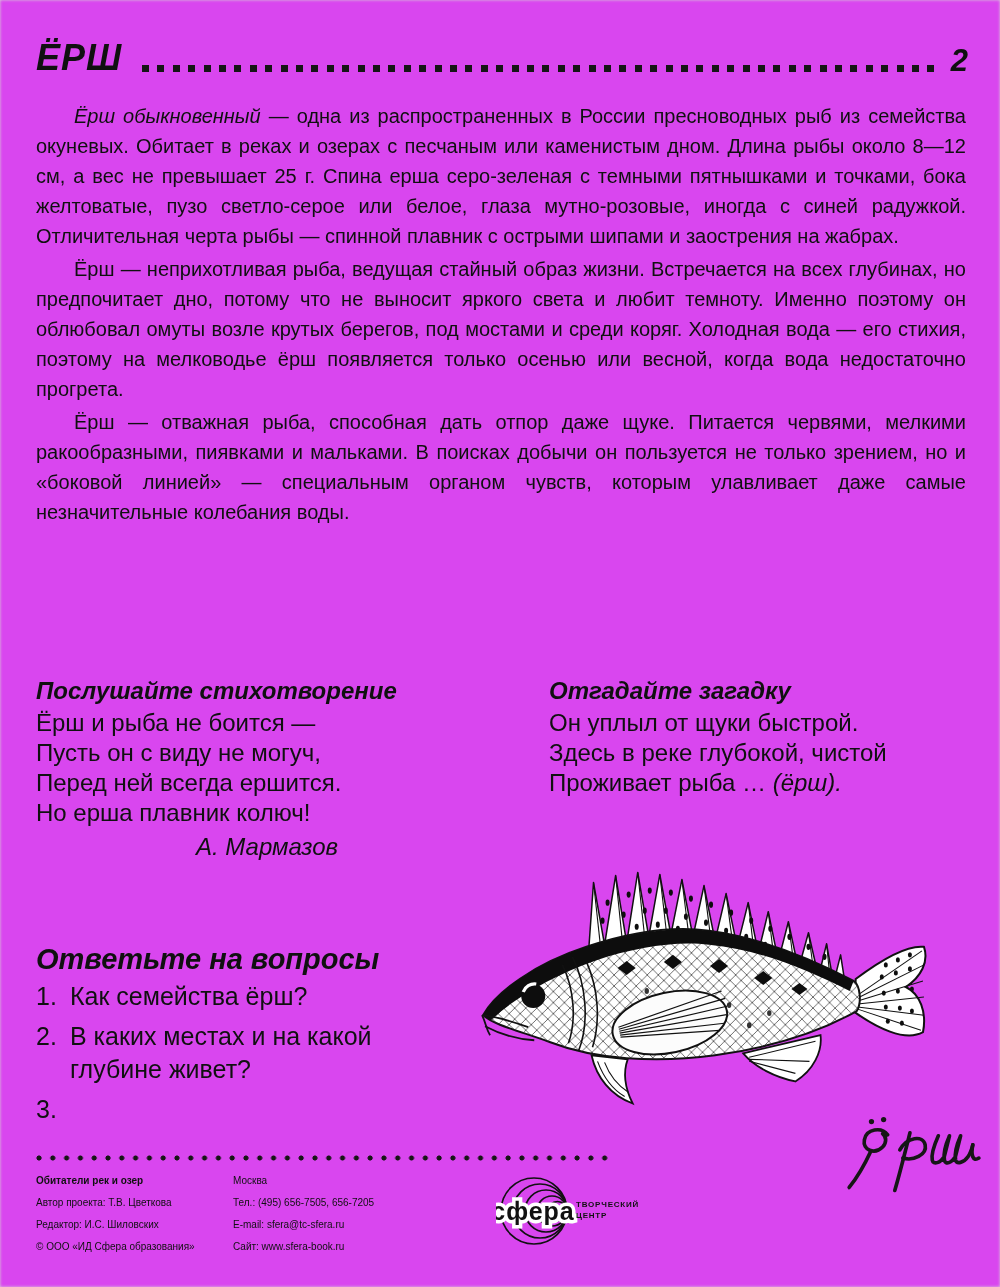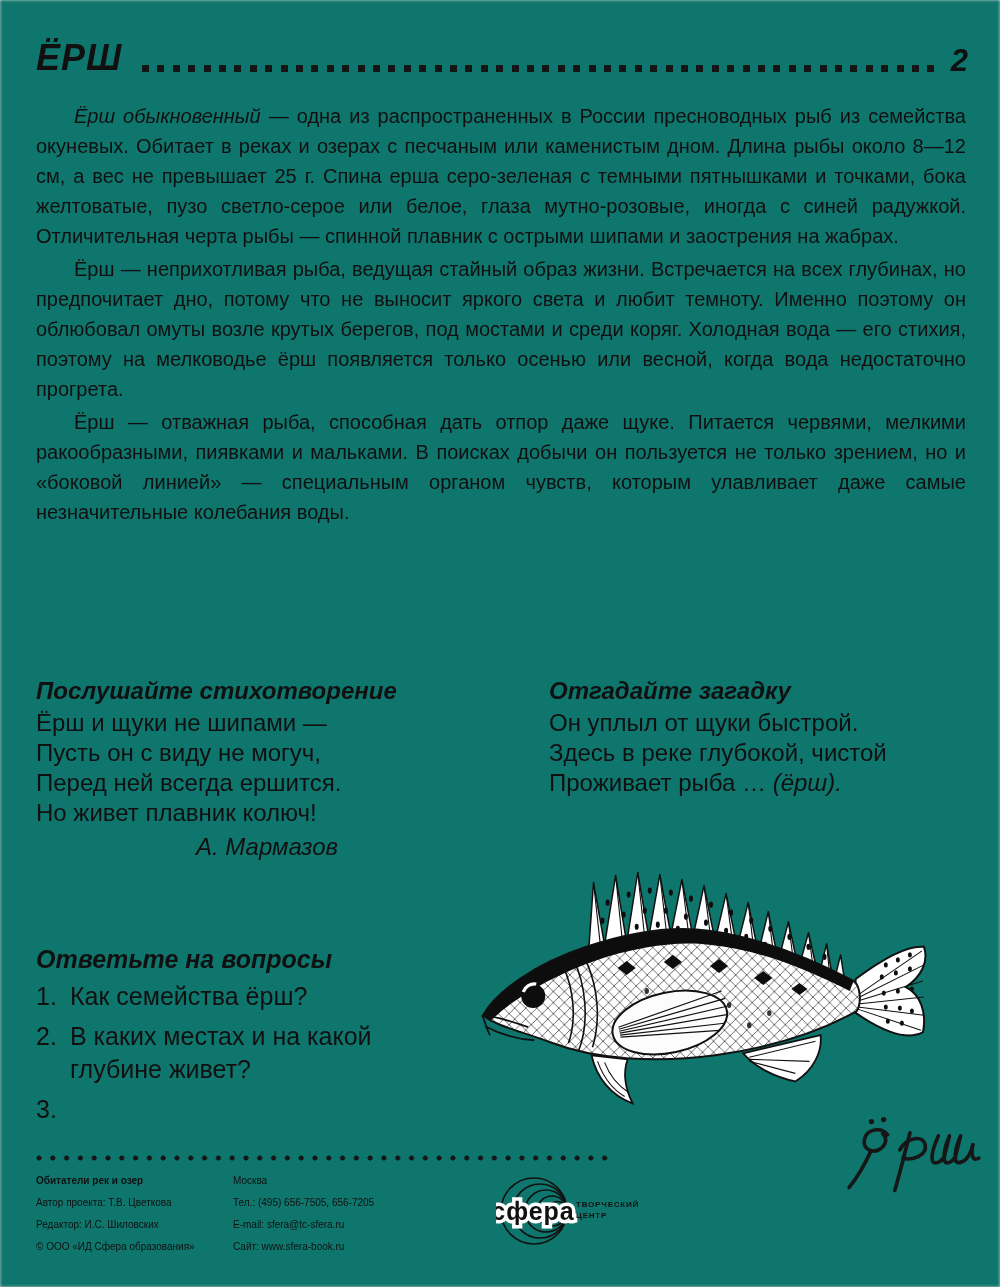--- a/index.html
+++ b/index.html
@@ -1,19 +1,19 @@
 <!DOCTYPE html>
 <html lang="ru"><head>
 <meta charset="utf-8">
 <style>
   html,body{margin:0;padding:0;}
   body{background:#e9e9e6;font-family:"Liberation Sans","DejaVu Sans",sans-serif;}
   .page{
     position:relative;width:1000px;height:1287px;margin:0 auto;
-    background:#0f766e;color:#101010;overflow:hidden;
+    background:#d946ef;color:#101010;overflow:hidden;
     box-shadow:inset 0 0 3px #d8d8d4;
   }
   
   .header{position:absolute;left:36px;right:32px;top:40px;display:flex;align-items:flex-end;}
   .doc-title{font-size:36px;font-weight:bold;font-style:italic;line-height:1;letter-spacing:1px;white-space:nowrap;}
   .leader-dots{flex:1;height:7px;margin:0 16px 4px 20px;
     background:repeating-linear-gradient(90deg,#151515 0 7px,transparent 7px 15.4px);}
   .page-number{font-size:31px;font-weight:bold;font-style:italic;line-height:1;white-space:nowrap;}
   
   .article{position:absolute;left:36px;top:101px;width:930px;
@@ -23,21 +23,21 @@
   .lead-italic{font-style:italic;}
   
   .section-heading{font-weight:bold;font-style:italic;font-size:24px;line-height:30px;margin:0 0 2px 0;}
   .poem{position:absolute;left:36px;top:676px;font-size:24px;line-height:30px;}
   .poem-line{white-space:nowrap;}
   .poem-author{font-style:italic;padding-left:160px;margin-top:4px;white-space:nowrap;}
   .riddle{position:absolute;left:549px;top:676px;font-size:24px;line-height:30px;}
   .riddle-line{white-space:nowrap;}
   .riddle-answer{font-style:italic;}
   .questions{position:absolute;left:36px;top:944px;width:446px;font-size:25px;line-height:33px;}
-  .questions .section-heading{font-size:25px;margin-bottom:6px;}
+  .questions .section-heading{font-size:29px;margin-bottom:6px;}
   .q-item{display:flex;margin-bottom:7px;}
   .q-num{width:34px;flex:none;}
   .q-text{flex:1;max-width:382px;}
   
   .fish-wrap{position:absolute;left:476px;top:864px;width:454px;height:244px;}
   .fish-wrap svg{display:block;width:100%;height:100%;}
   .handwritten{position:absolute;left:836px;top:1112px;width:152px;height:82px;}
   .handwritten svg{display:block;width:100%;height:100%;}
   
   .footer-dotline{position:absolute;left:36px;top:1155px;width:578px;height:6px;
@@ -62,24 +62,24 @@
   </div>
 
   <div class="article">
     <p><span class="lead-italic">Ёрш обыкновенный</span><span> — одна из распространенных в России пресноводных рыб из семейства окуневых. Обитает в реках и озерах с песчаным или каменистым дном. Длина рыбы около 8—12 см, а вес не превышает 25 г. Спина ерша серо-зеленая с темными пятнышками и точками, бока желтоватые, пузо светло-серое или белое, глаза мутно-розовые, иногда с синей радужкой. Отличительная черта рыбы — спинной плавник с острыми шипами и заострения на жабрах.</span></p>
     <p>Ёрш — неприхотливая рыба, ведущая стайный образ жизни. Встречается на всех глубинах, но предпочитает дно, потому что не выносит яркого света и любит темноту. Именно поэтому он облюбовал омуты возле крутых берегов, под мостами и среди коряг. Холодная вода — его стихия, поэтому на мелководье ёрш появляется только осенью или весной, когда вода недостаточно прогрета.</p>
     <p>Ёрш — отважная рыба, способная дать отпор даже щуке. Питается червями, мелкими ракообразными, пиявками и мальками. В поисках добычи он пользуется не только зрением, но и «боковой линией» — специальным органом чувств, которым улавливает даже самые незначительные колебания воды.</p>
   </div>
 
   <div class="poem">
     <div class="section-heading">Послушайте стихотворение</div>
-    <div class="poem-line">Ёрш и щуки не шипами —</div>
+    <div class="poem-line">Ёрш и рыба не боится —</div>
     <div class="poem-line">Пусть он с виду не могуч,</div>
     <div class="poem-line">Перед ней всегда ершится.</div>
-    <div class="poem-line">Но живет плавник колюч!</div>
+    <div class="poem-line">Но ерша плавник колюч!</div>
     <div class="poem-author">А. Мармазов</div>
   </div>
 
   <div class="riddle">
     <div class="section-heading">Отгадайте загадку</div>
     <div class="riddle-line">Он уплыл от щуки быстрой.</div>
     <div class="riddle-line">Здесь в реке глубокой, чистой</div>
     <div class="riddle-line"><span>Проживает рыба … </span><span class="riddle-answer">(ёрш).</span></div>
   </div>
 

